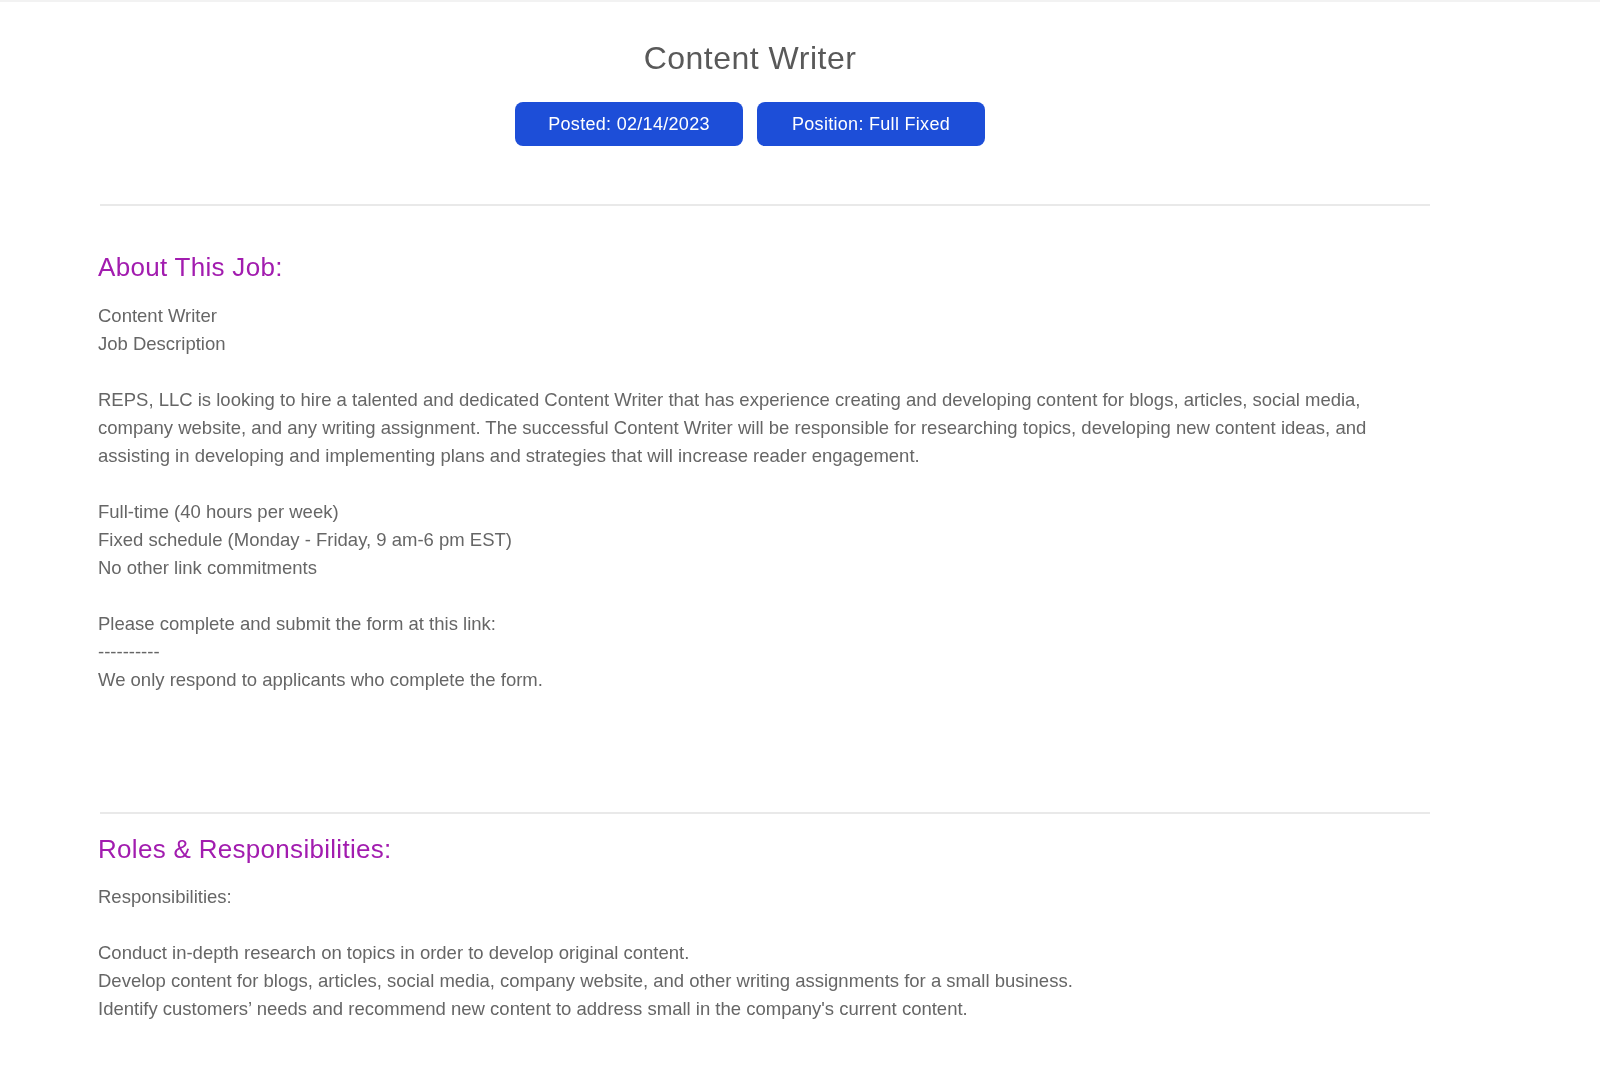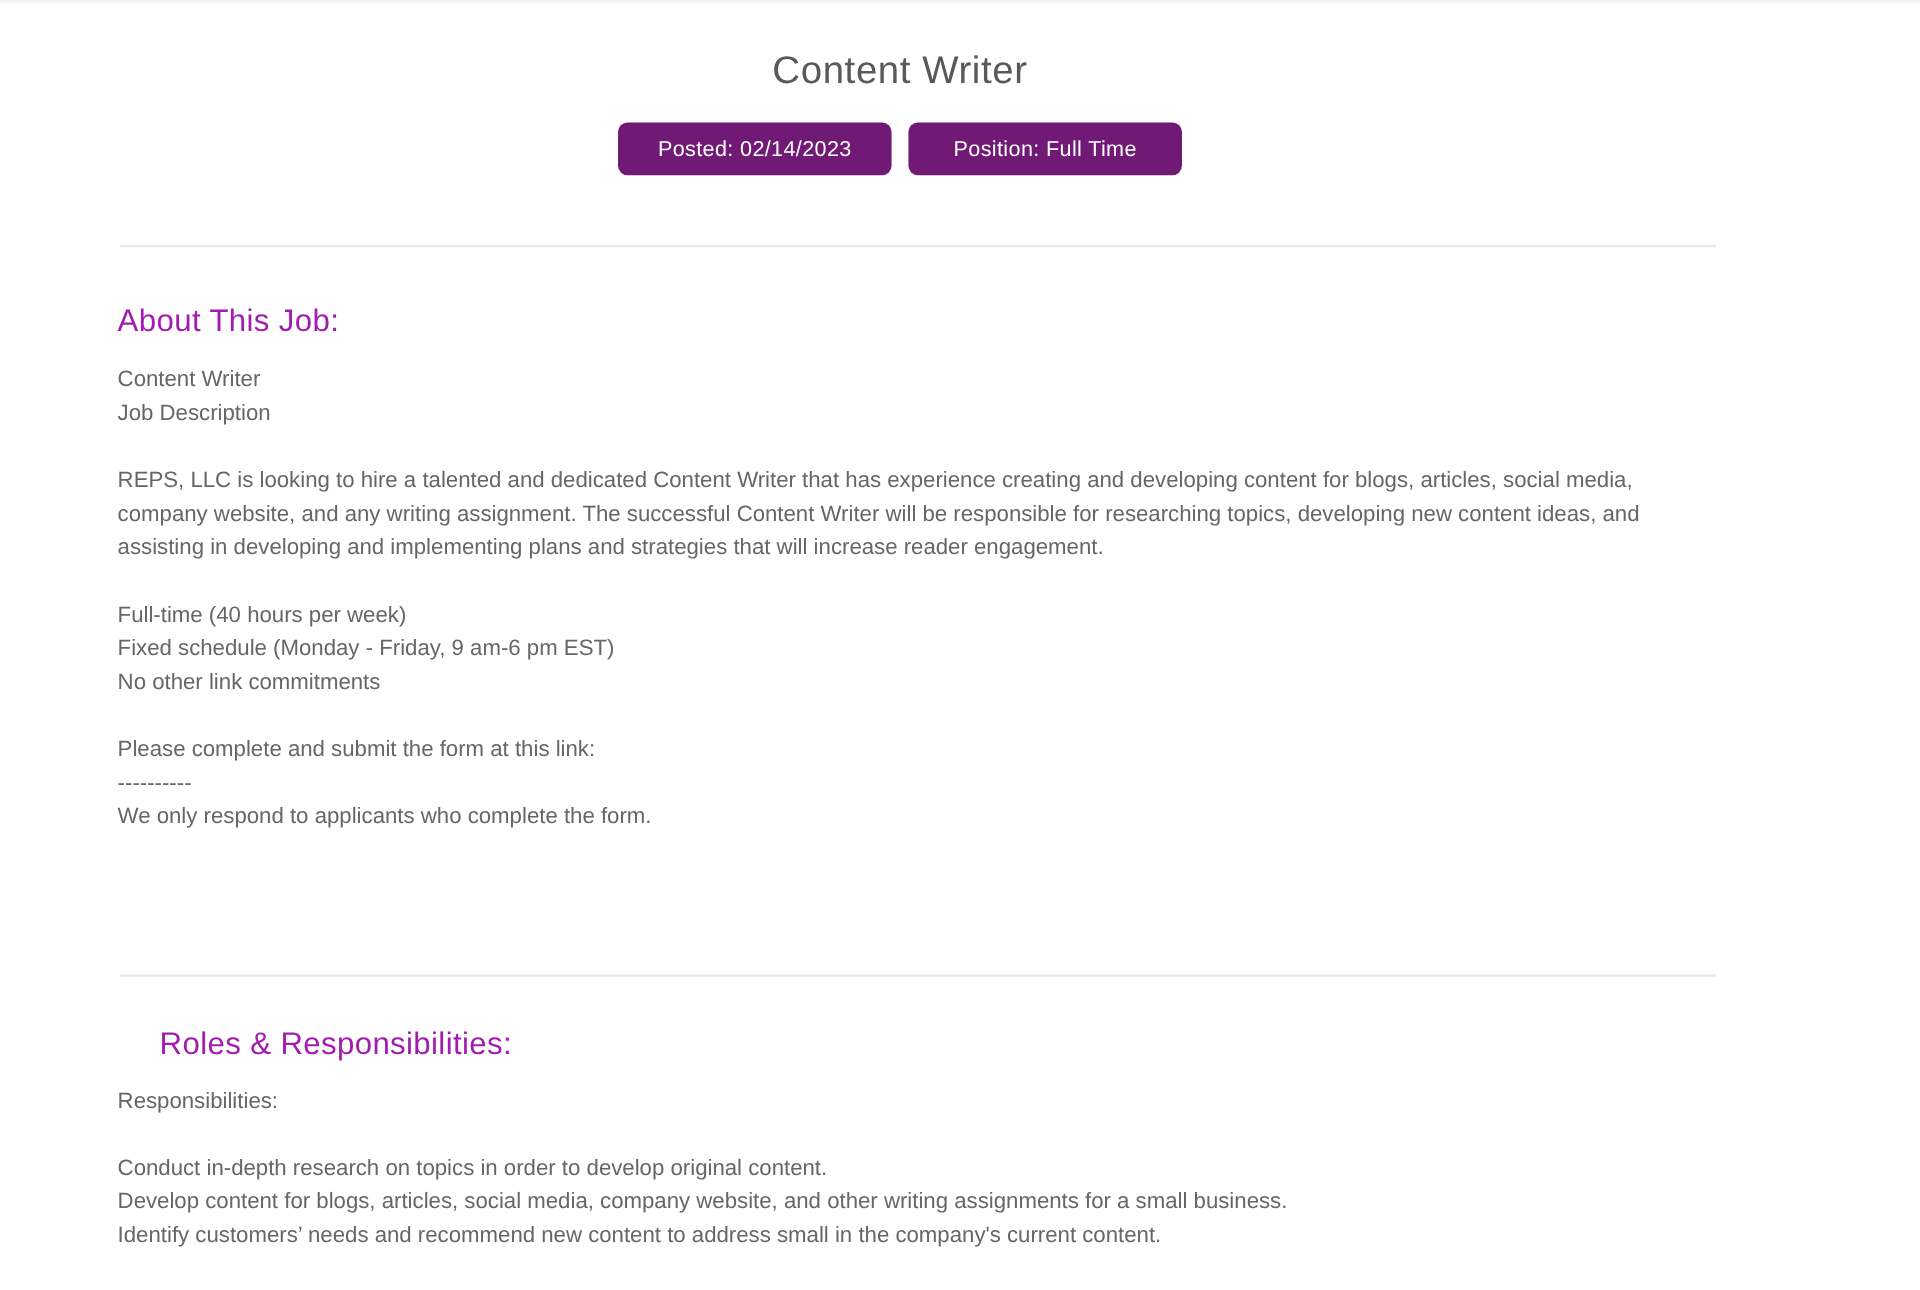--- a/index.html
+++ b/index.html
@@ -35,21 +35,21 @@
     justify-content: center;
     gap: 14px;
   }
   .badge {
     display: inline-flex;
     align-items: center;
     justify-content: center;
     width: 228px;
     height: 44px;
     border-radius: 8px;
-    background: #701a75;
+    background: #1d4ed8;
     color: #ffffff;
     font-size: 18px;
     letter-spacing: 0.3px;
   }
   
   .divider {
     height: 2px;
     background: #e9e9e9;
     margin-left: 100px;
     width: 1330px;
@@ -72,33 +72,33 @@
   .section-body {
     margin-top: 19px;
     font-size: 18.5px;
     line-height: 28px;
     color: #666666;
     max-width: 1298px;
   }
   .para { margin: 0 0 28px 0; }
   .para:last-child { margin-bottom: 0; }
   .line { display: block; }
-  .section-2 .section-heading { padding-top: 40px; margin-left: 35px; }
+  .section-2 .section-heading { padding-top: 20px; }
   .section-2 .section-body { margin-top: 18px; }
 </style>
 </head>
 <body>
 
 <div class="page">
 
   <div class="job-header">
     <h1 class="job-title">Content Writer</h1>
     <div class="badge-row">
       <span class="badge">Posted: 02/14/2023</span>
-      <span class="badge">Position: Full Time</span>
+      <span class="badge">Position: Full Fixed</span>
     </div>
   </div>
 
   <div class="divider divider-1"></div>
 
   <div class="section section-1">
     <h2 class="section-heading">About This Job:</h2>
     <div class="section-body">
       <p class="para">
         <span class="line">Content Writer</span>

